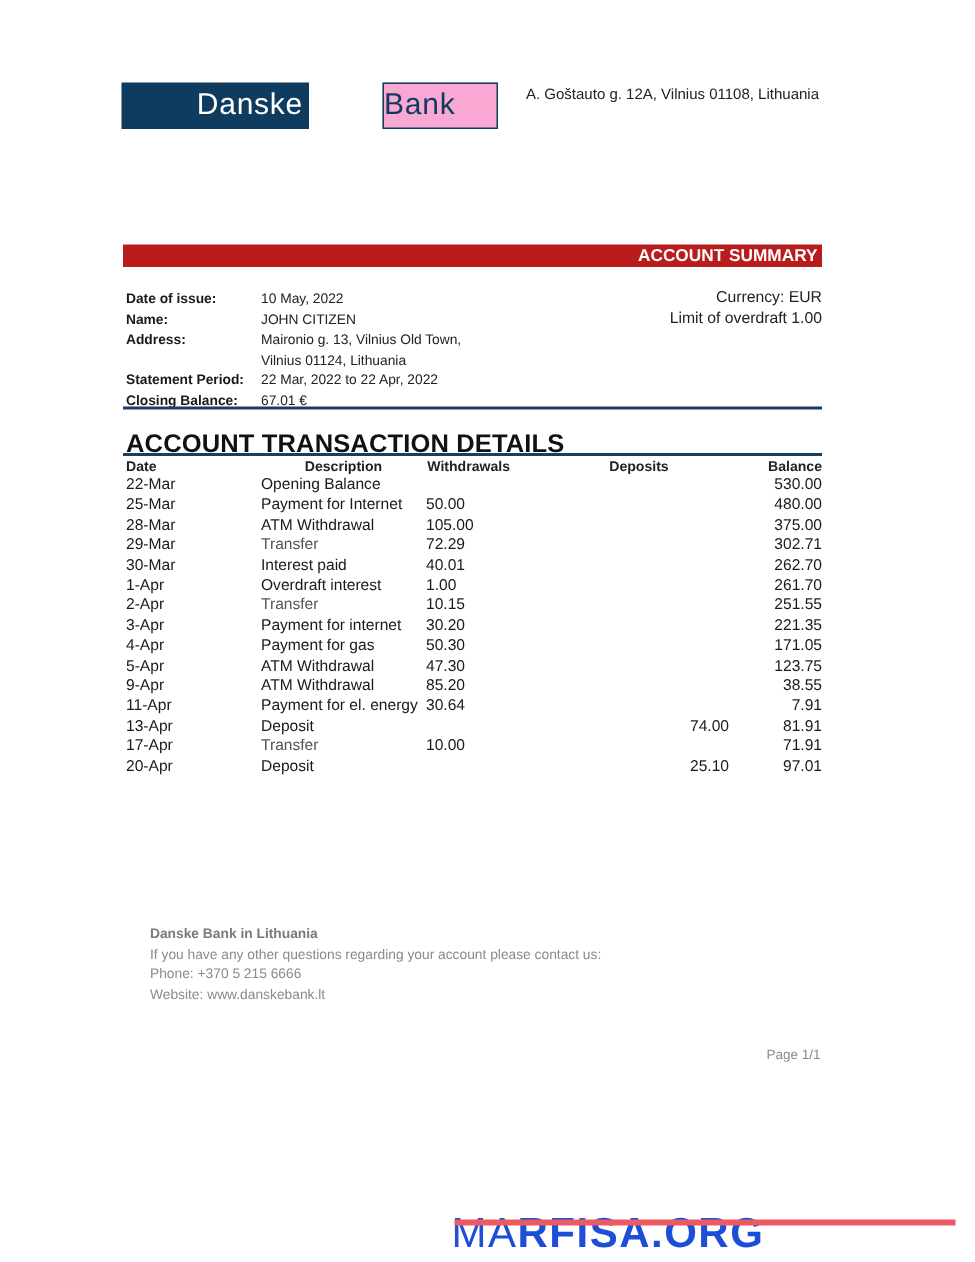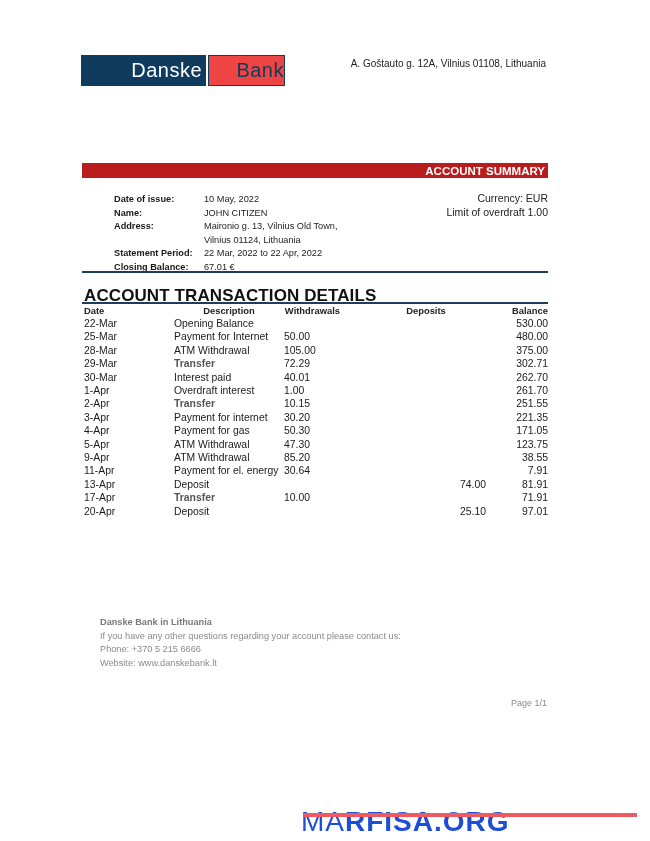--- a/index.html
+++ b/index.html
@@ -1,33 +1,33 @@
 <!DOCTYPE html>
 <html><head>
 <meta charset="utf-8">
 <style>
   html, body { margin: 0; padding: 0; background: #ffffff; }
   body { width: 650px; height: 841px; position: relative; overflow: hidden;
          font-family: "Liberation Sans", sans-serif; color: #1a1a1a; }
-  .abs { position: absolute; }
+  .abs { position: absolute; gap: 47px; }
 
   
   .logo { left: 81px; top: 55px; height: 31px; display: flex; }
   .logo-left { background: #0e3b5e; color: #fff; width: 125px; height: 31px;
                font-size: 20px; line-height: 31px; text-align: right; padding-right: 4px; box-sizing: border-box; letter-spacing: 0.5px; }
-  .logo-right { border: 1px solid #0e3b5e; color: #0e3b5e; background: #ef4444; height: 31px; width: 77px; box-sizing: border-box;
-                font-size: 20px; line-height: 29px; text-align: right; margin-left: 2px; letter-spacing: 0.5px; }
+  .logo-right { border: 1px solid #0e3b5e; color: #0e3b5e; background: #f9a8d4; height: 31px; width: 77px; box-sizing: border-box;
+                font-size: 20px; line-height: 29px; text-align: left; margin-left: 2px; letter-spacing: 0.5px; }
 
   .bank-address { left: 330px; top: 58px; width: 216px; text-align: right; font-size: 10px; color: #222; }
 
   
   .summary-bar { left: 82px; top: 163px; width: 466px; height: 15px; background: #b91c1c; }
   .summary-bar span { position: absolute; right: 3px; top: 1px; color: #fff; font-weight: bold; font-size: 11.5px; line-height: 14px; }
 
-  .info { left: 84px; top: 193px; font-size: 9.2px; line-height: 13.5px; margin-left: 30px; }
+  .info { left: 84px; top: 193px; font-size: 9.2px; line-height: 13.5px; }
   .info-row { display: flex; }
   .info-label { width: 90px; font-weight: bold; color: #1a1a1a; }
   .info-value { color: #222; }
 
   .info-right { right: 102px; top: 191px; text-align: right; font-size: 10.5px; line-height: 14px; color: #222; }
 
   .hr { left: 82px; width: 466px; height: 2px; background: #1d3d5c; }
 
   .section-title { left: 84px; top: 286px; font-size: 17px; font-weight: bold; color: #111; letter-spacing: 0.1px; }
 
@@ -35,21 +35,21 @@
   table.tx th { font-weight: bold; font-size: 9.4px; padding: 0; height: 13px; line-height: 13px; color: #222; }
   table.tx td { padding: 0; height: 13.4px; line-height: 13.4px; color: #1a1a1a; }
   .c-date { width: 90px; text-align: left; }
   .c-desc { width: 110px; text-align: left; }
   th.c-desc { text-align: center; }
   .c-wd { width: 56px; padding-right: 0; }
   th.c-wd { text-align: right; }
   .c-dep { width: 120px; text-align: right; }
   th.c-dep { text-align: center; padding-left: 26px !important; }
   .c-bal { text-align: right; }
-  td.muted { color: #555 !important; font-weight: bold; }
+  td.muted { color: #555 !important; }
 
   .footer { left: 100px; top: 603px; font-size: 9.2px; line-height: 13.6px; color: #8a8a8a; margin-top: 13px; }
   .footer .ft-title { font-weight: bold; color: #7a7a7a; }
 
   .page-num { left: 500px; top: 698px; width: 47px; text-align: right; font-size: 9px; color: #8a8a8a; }
 
   .watermark { left: 301px; top: 797px; font-size: 28px; color: #1d4ed8; letter-spacing: 1px; line-height: 50px; }
   .watermark .thin { font-weight: normal; }
   .watermark .bold { font-weight: bold; }
   .wm-line { left: 303px; top: 813px; width: 334px; height: 4px; background: #ee5a62; }

